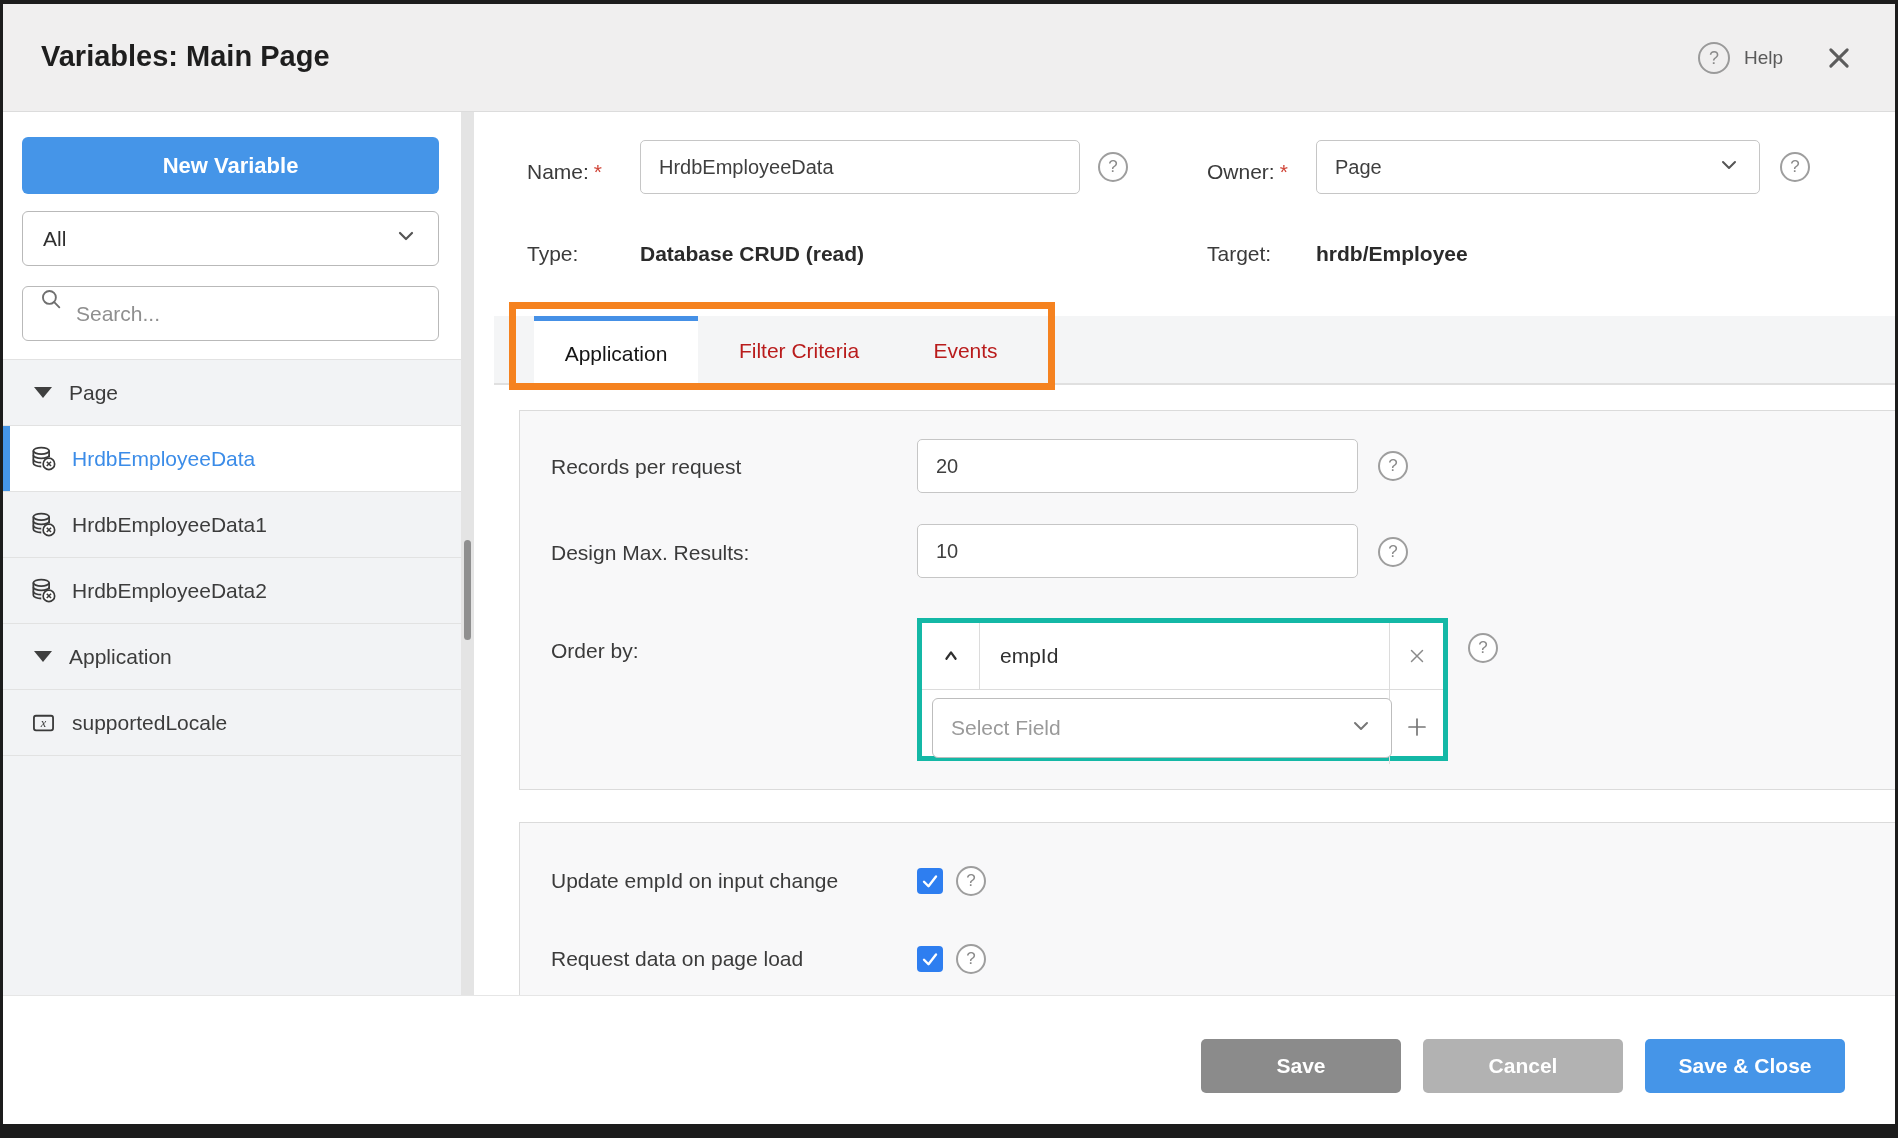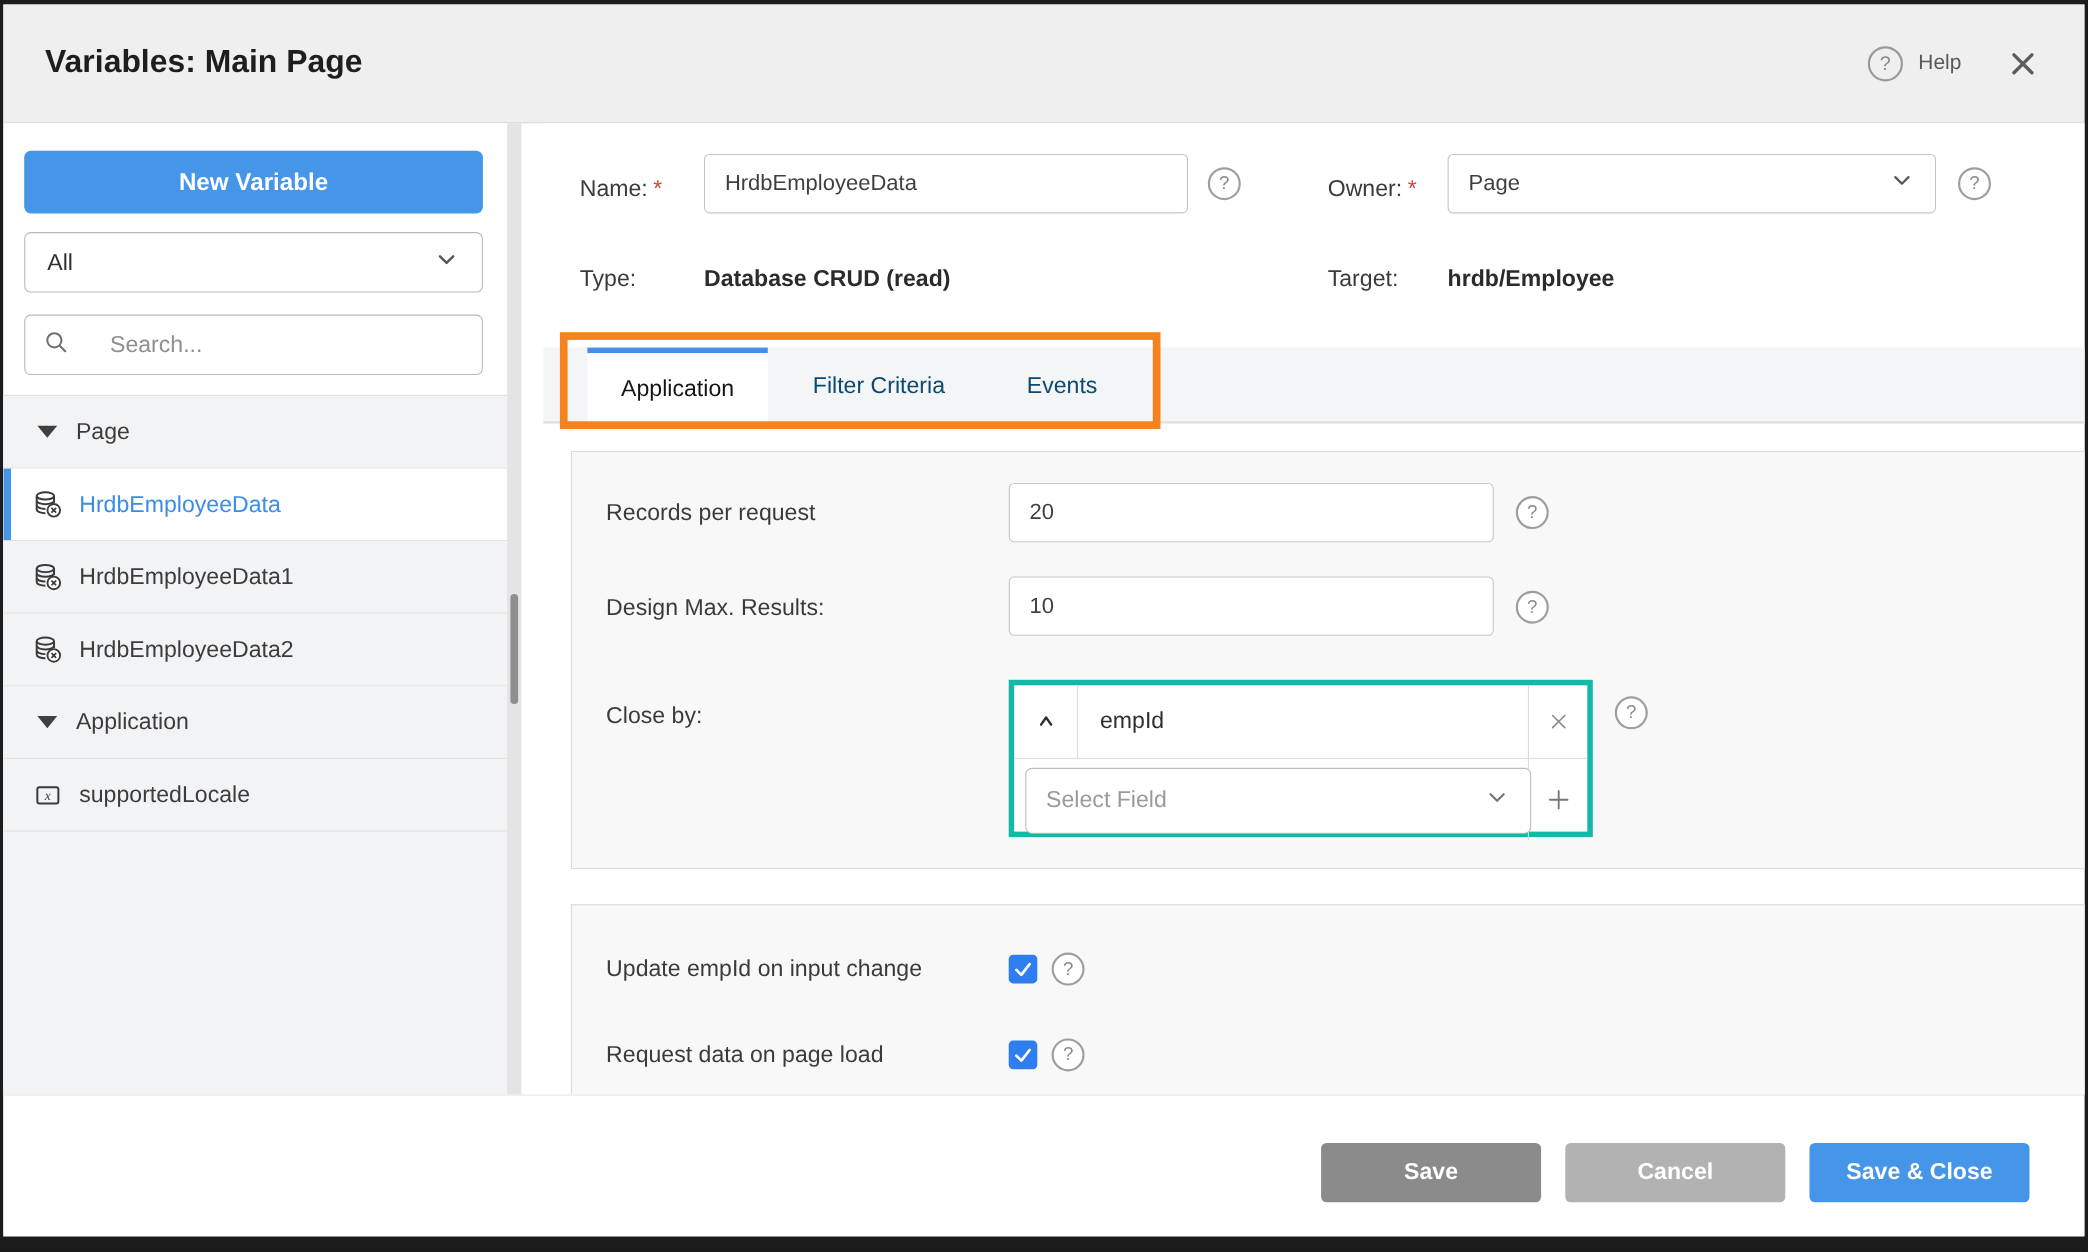--- a/index.html
+++ b/index.html
@@ -15,21 +15,21 @@
   .hdr-right { position:absolute; right:42px; top:38px; display:flex; align-items:center; gap:14px; }
   .qcircle { width:32px; height:32px; border:2px solid #9a9a9a; border-radius:50%; display:flex; align-items:center; justify-content:center; color:#8a8a8a; font-size:18px; background:transparent; }
   .help-label { font-size:19px; color:#5a5a5a; }
   .close-x { margin-left:28px; display:flex; align-items:center; cursor:pointer; }
 
   
   .sidebar { position:absolute; left:0; top:108px; width:458px; height:883px; background:#fff; }
   .btn-new { position:absolute; left:19px; top:25px; width:417px; height:57px; background:#4595e8; border:none; border-radius:6px; color:#fff; font-size:22px; font-weight:bold; font-family:inherit; }
   .dd-all { position:absolute; left:19px; top:99px; width:417px; height:55px; background:#fff; border:1px solid #b9b9b9; border-radius:6px; display:flex; align-items:center; padding:0 20px; font-size:21px; color:#2f2f2f; }
   .dd-all .chev { margin-left:auto; }
-  .search-wrap { position:absolute; left:19px; top:174px; width:417px; height:55px; background:#fff; border:1px solid #b9b9b9; border-radius:6px; display:flex; align-items:center; padding:0 16px;gap:24px; }
+  .search-wrap { position:absolute; left:19px; top:174px; width:417px; height:55px; background:#fff; border:1px solid #b9b9b9; border-radius:6px; display:flex; padding:0 16px; }
   .search-wrap input { border:none; outline:none; flex:1; font-size:21px; color:#444; font-family:inherit; margin-left:12px; background:transparent; }
   .search-wrap input::placeholder { color:#8f8f8f; }
 
   .varlist { position:absolute; left:0; top:247px; width:458px; height:636px; background:#f2f3f5; border-top:1px solid #e2e2e2; }
   .vrow { position:relative; height:66px; border-bottom:1px solid #e2e2e2; display:flex; align-items:center; background:#f2f3f5; }
   .vrow.group { padding-left:31px; }
   .vrow.item { padding-left:27px; }
   .vrow .caret-down { width:0; height:0; border-left:9px solid transparent; border-right:9px solid transparent; border-top:11px solid #3f3f3f; margin-right:17px; }
   .vrow .vicon { margin-right:15px; display:flex; }
   .vrow .vlabel { font-size:21px; color:#3c3c3c; }
@@ -46,21 +46,21 @@
   .flabel { position:absolute; font-size:21px; color:#3b3b3b; }
   .req { color:#d04437; margin-left:5px; }
   .fvalue-bold { position:absolute; font-size:21px; font-weight:bold; color:#2b2b2b; }
   .tinput { position:absolute; height:54px; background:#fff; border:1px solid #c6c6c6; border-radius:5px; font-size:20px; color:#3f3f3f; padding:0 18px; font-family:inherit; outline:none; }
   .fselect { position:absolute; height:54px; background:#fff; border:1px solid #c6c6c6; border-radius:5px; display:flex; align-items:center; padding:0 18px; font-size:20px; color:#3f3f3f; }
   .fselect .chev { margin-left:auto; }
   .qsm { position:absolute; width:30px; height:30px; border:2px solid #9e9e9e; border-radius:50%; display:flex; align-items:center; justify-content:center; color:#8a8a8a; font-size:17px; background:#fff; }
 
   
   .tabstrip { position:absolute; left:0; top:204px; width:1421px; height:69px; background:#f4f5f6; border-bottom:2px solid #e0e0e0; }
-  .tab { position:absolute; top:0; height:69px; display:flex; align-items:center; justify-content:center; font-size:21px; color:#0c4a6e; }
+  .tab { position:absolute; top:0; height:69px; display:flex; align-items:center; justify-content:center; font-size:21px; color:#b91c1c; }
   .tab.active { background:#fff; border-top:5px solid #4590e6; color:#151515; height:71px; }
   .t-props { left:40px; width:164px; }
   .t-filter { left:232px; width:146px; }
   .t-events { left:426px; width:91px; }
   .hlbox { position:absolute; left:15px; top:190px; width:546px; height:88px; border:7px solid #f5821f; z-index:5; pointer-events:none; }
 
   
   .panel { position:absolute; left:25px; width:1380px; background:#f8f8f9; border:1px solid #dbdbdb; }
   .panel1 { top:298px; height:380px; }
   .panel2 { top:710px; height:173px; border-bottom:none; }
@@ -250,21 +250,21 @@
         <span class="qsm" style="left:858px; top:40px;">
           <span>?</span>
         </span>
 
         <div class="plabel" style="top:130px;">Design Max. Results:</div>
         <input class="tinput" style="left: 397px; top: 113px; width: 441px;" value="10">
         <span class="qsm" style="left:858px; top:126px;">
           <span>?</span>
         </span>
 
-        <div class="plabel" style="top:228px;">Close by:</div>
+        <div class="plabel" style="top:228px;">Order by:</div>
         <div class="obox">
           <div class="ob-row1">
             <div class="ob-dir">
               <svg width="22" height="22" viewBox="0 0 24 24">
                   <polyline points="7,15 12,8 17,15" fill="none" stroke="#2f2f2f" stroke-width="2.4" stroke-linecap="round" stroke-linejoin="round"></polyline>
                 </svg>
             </div>
             <div class="ob-field">empId</div>
             <div class="ob-x">
               <svg width="22" height="22" viewBox="0 0 24 24">

